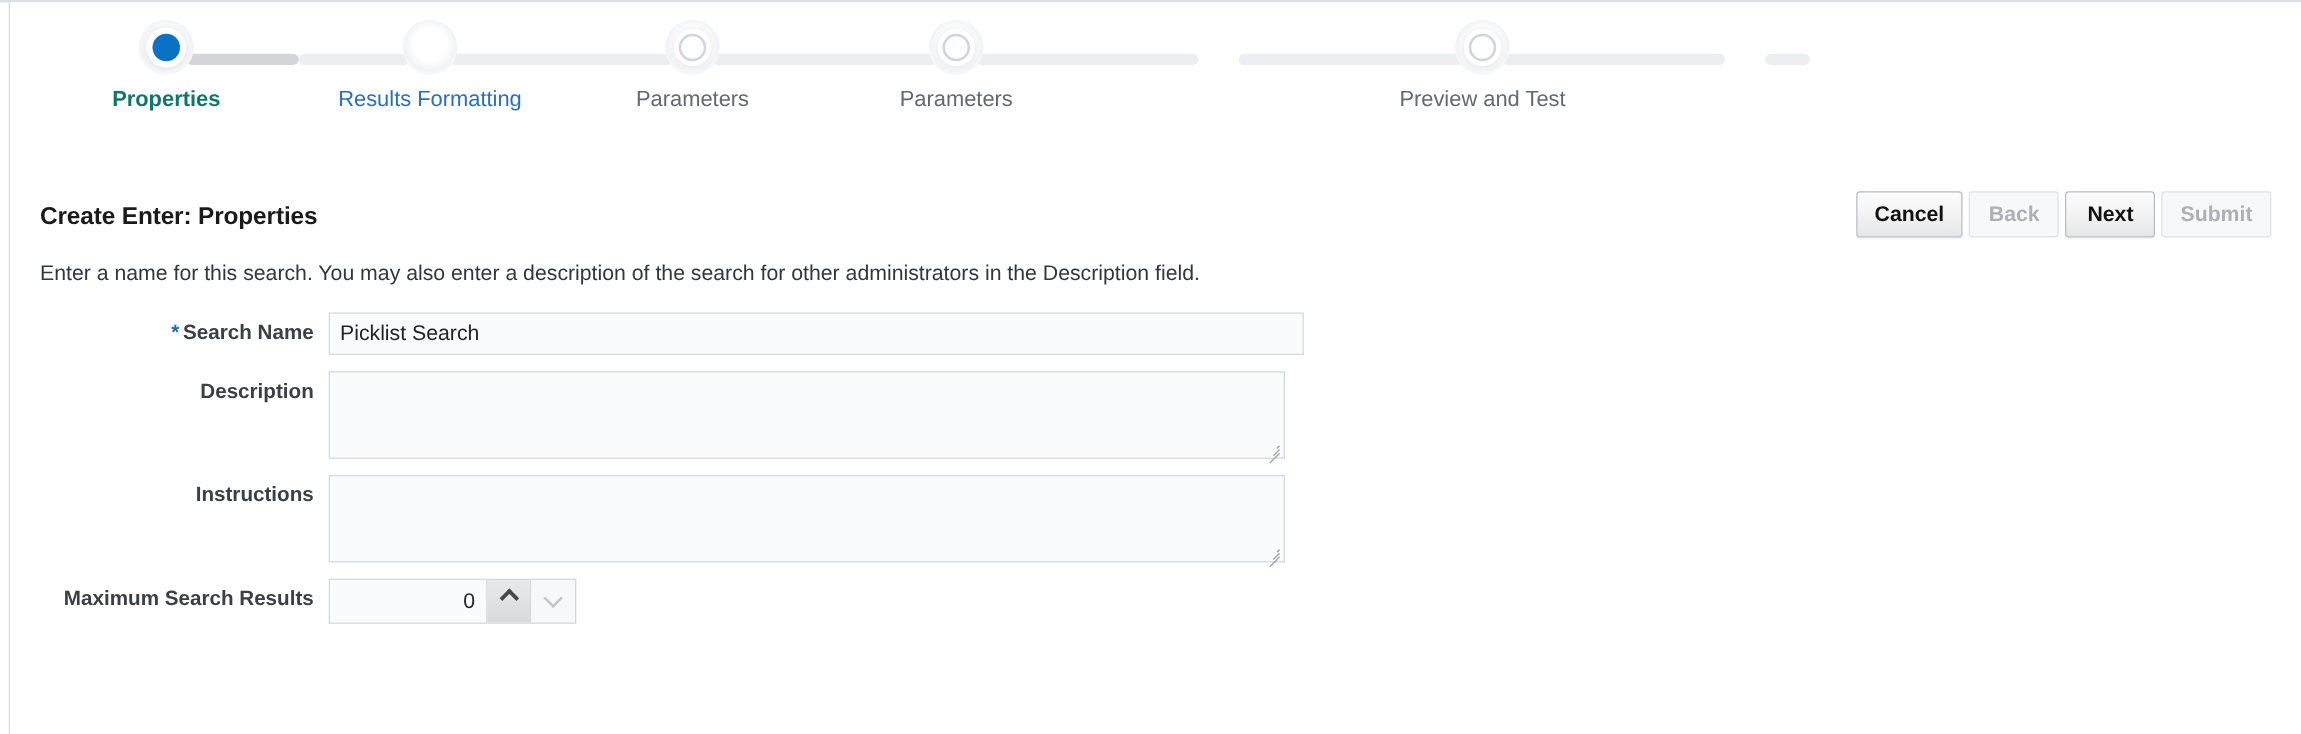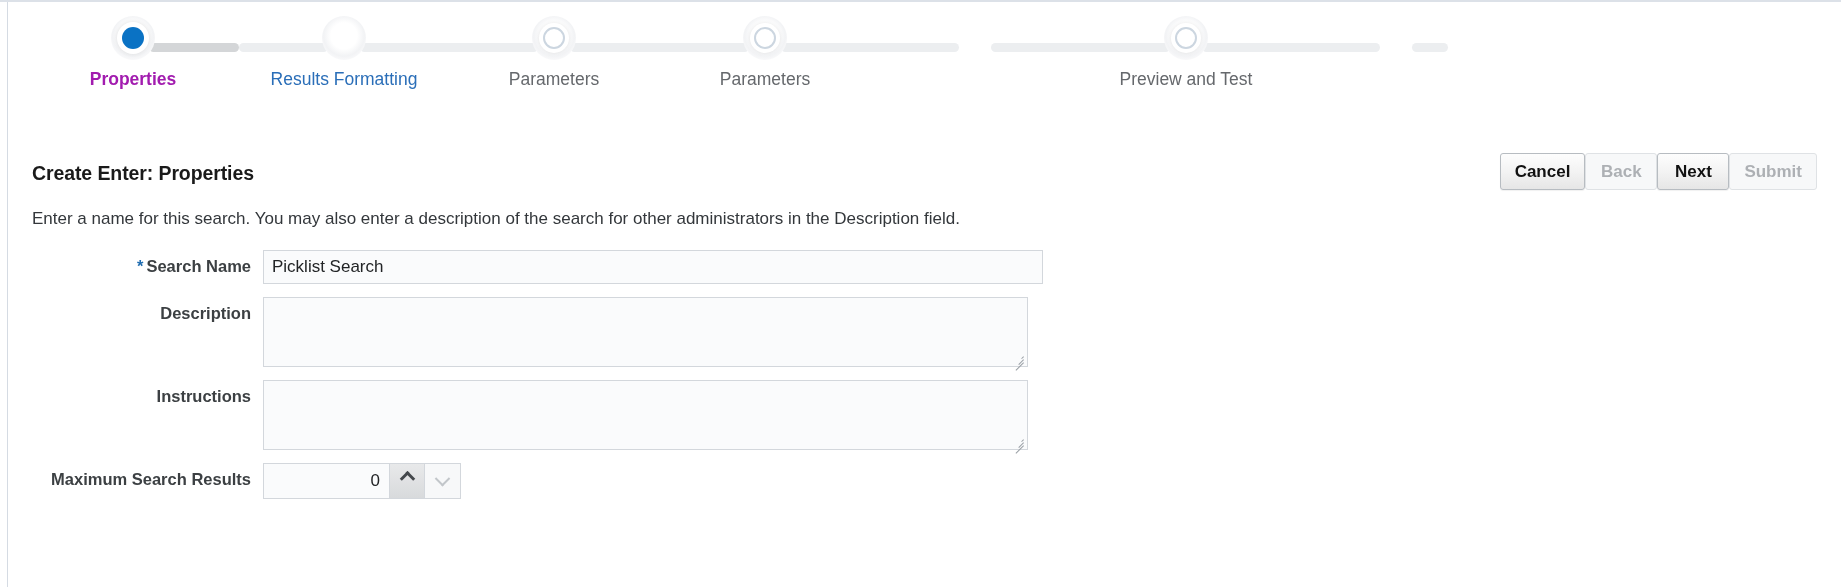--- a/index.html
+++ b/index.html
@@ -92,21 +92,21 @@
     border: 2px solid #ccd6e0;
     box-shadow: 0 0 0 4px #ffffff, 0 0 3px 5px rgba(0,0,0,0.06);
   }
   .train-label {
     margin-top: 8px;
     font-size: 17.5px;
     line-height: 22px;
     white-space: nowrap;
   }
   .train-step.current .train-label {
-    color: #a21caf;
+    color: #0f766e;
     font-weight: bold;
   }
   .train-step.next .train-label {
     color: #2a6eb8;
   }
   .train-step.upcoming .train-label {
     color: #65686c;
   }
 
   
@@ -124,21 +124,21 @@
     font-size: 19.5px;
     font-weight: bold;
     color: #1a1a1a;
     letter-spacing: -0.1px;
   }
   #btn-bar {
     position: absolute;
     right: 0;
     top: -9px;
     display: flex;
-    gap: 0;
+    gap: 5px;
   }
   .btn {
     height: 37px;
     min-width: 72px;
     padding: 0 14px;
     font-size: 17px;
     font-family: "Liberation Sans", sans-serif;
     border-radius: 3px;
     cursor: pointer;
     display: flex;

